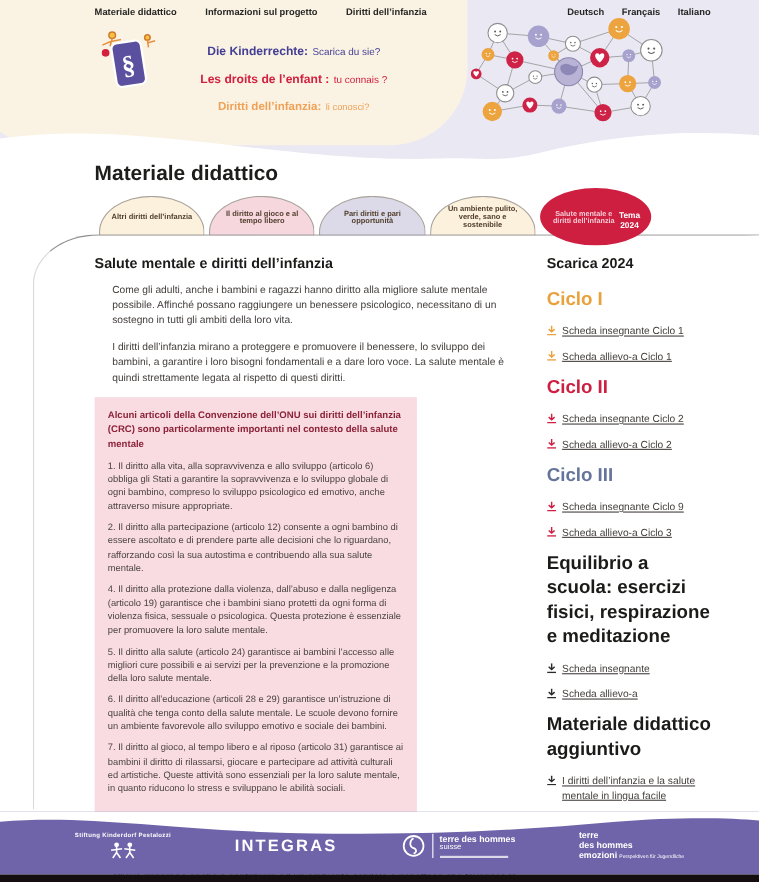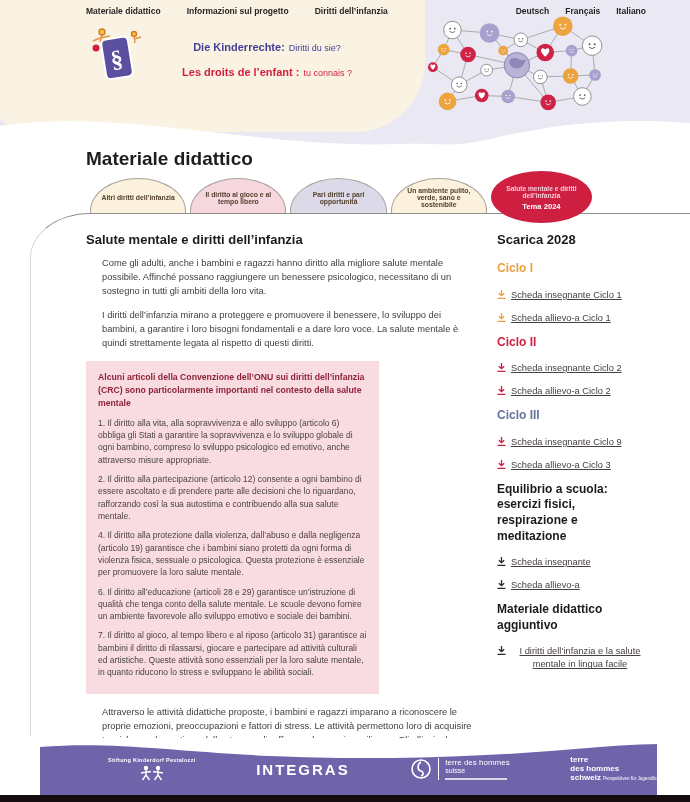--- a/index.html
+++ b/index.html
@@ -25,58 +25,58 @@
   
   .page-title{position:absolute;left:86px;top:148px;margin:0;font-size:19px;font-weight:bold;color:#1d1d1b;}
   .tabs{position:absolute;left:90px;top:176px;width:502px;height:38px;display:flex;gap:4px;align-items:flex-end;}
   .tab{box-sizing:border-box;width:97px;height:36px;border:1px solid #a9a29b;border-bottom:none;
        border-radius:55% 55% 0 0 / 100% 100% 0 0;display:flex;align-items:center;justify-content:center;
        text-align:center;font-size:6.8px;font-weight:bold;color:#53402f;padding:2px 9px 0 9px;cursor:pointer;}
   .tab-0,.tab-3{background:#fbf1dd;}
   .tab-1{background:#f6d7de;}
   .tab-2{background:#dcdae8;}
   .tab-active{width:102px;height:52px;background:#ce1f41;border:none;border-radius:50%;
-              flex-direction:column;margin-bottom:-9px;z-index:3;color:#f7ccd7;font-size:6.6px;}
+              flex-direction:row;margin-bottom:-9px;z-index:3;color:#f7ccd7;font-size:6.6px;}
   .tab-active .tema{color:#ffffff;font-size:7.6px;margin-top:3px;}
 
   
   .content-card{position:absolute;left:30px;top:213px;width:659px;height:522px;
                 border-top:1px solid #8f8f8f;border-left:1px solid #d8d8d8;
                 border-top-left-radius:60px 45px;}
 
   
   .article{position:absolute;left:86px;top:232px;width:389px;color:#44403e;}
   .article h2{margin:0 0 10px 0;font-size:13px;color:#1b1b19;}
   .article p{margin:0 0 10px 16px;font-size:9.3px;line-height:1.5;}
   .highlight-box{box-sizing:border-box;width:293px;background:#f9dbe2;padding:10px 12px 8px 12px;
                  margin:4px 0 12px 0;}
   .highlight-box .box-title{font-size:8.7px;font-weight:bold;color:#8c2338;line-height:1.5;margin-bottom:7px;}
   .highlight-box p{font-size:8.5px;line-height:1.45;color:#4a4442;margin:0 0 7px 0;}
 
   
   .sidebar{position:absolute;left:497px;top:232px;width:152px;}
   .sidebar h2{margin:0 0 14px 0;font-size:13px;color:#1b1b19;}
-  .sidebar h3{margin:0 0 12px 0;font-size:12px;line-height:1.3;}
+  .sidebar h3{margin:0 0 12px 0;font-size:17px;line-height:1.3;}
   .h-c1{color:#e9a13b;} .h-c2{color:#ce1f41;} .h-c3{color:#64749b;} .h-dark{color:#1b1b19;}
-  .dl{display:flex;align-items:flex-start;gap:5px;margin-bottom:10px;cursor:pointer;text-align:center;}
+  .dl{display:flex;align-items:flex-start;gap:5px;margin-bottom:10px;cursor:pointer;}
   .dl svg{flex:0 0 auto;margin-top:1px;}
   .dl span{font-size:9.3px;color:#46413f;text-decoration:underline;line-height:1.4;}
   .sb-section{margin-bottom:8px;}
 
   
-  .footer{position:absolute;left:0;top:738px;width:617px;height:57px;background:#6f63a9;margin-left:40px;}
+  .footer{position:absolute;left:0;top:738px;width:690px;height:57px;background:#6f63a9;}
   .footer-wave{position:absolute;left:0;top:0;width:690px;height:20px;}
   .logos{position:absolute;left:0;top:18px;width:690px;display:flex;justify-content:space-between;
          align-items:center;padding:0 68px;box-sizing:border-box;color:#ffffff;}
   .plogo{display:flex;flex-direction:column;align-items:center;}
   .plogo .pl-name{font-size:5.5px;font-weight:bold;letter-spacing:.3px;margin-bottom:2px;}
   .integras{font-size:15px;font-weight:bold;letter-spacing:2px;}
   .tdh-s{display:flex;align-items:center;gap:6px;}
   .tdh-s .txt{border-left:1px solid #ffffff;padding-left:6px;line-height:1.15;}
-  .tdh-s .r1{font-size:8px;font-weight:normal;}
+  .tdh-s .r1{font-size:8px;font-weight:bold;}
   .tdh-s .r2{font-size:7px;}
   .micro{width:62px;height:2px;background:rgba(255,255,255,.75);margin-top:3px;}
   .tdh-ch{line-height:1.1;}
   .tdh-ch .rl{font-size:8px;font-weight:bold;}
   .tdh-ch .tag{font-size:4.6px;font-weight:normal;margin-left:2px;}
   .bottom-bar{position:absolute;left:0;top:795px;width:690px;height:7px;background:#140e11;}
 </style>
 </head>
 <body>
 
@@ -205,22 +205,23 @@
           <circle cx="44" cy="8" r="2.5" fill="#f8c243" stroke="#d07b2d"></circle>
           <path d="M44,10 L45,17 M44,13 L51,11"></path>
         </g>
         <circle cx="6" cy="22" r="3.5" fill="#d2203e"></circle>
         <g transform="rotate(-9 27 35)">
           <rect x="14" y="12" width="27" height="40" rx="5" fill="#5b50a0" stroke="#ffffff" stroke-width="2"></rect>
           <text x="27" y="41" font-size="24" font-weight="bold" fill="#ffffff" text-anchor="middle" font-family="'Liberation Serif',serif">§</text>
         </g>
       </svg>
       <div class="logo-lines">
-        <div class="ll ll1"><span class="t">Die Kinderrechte:</span><span class="q">Diritti du sie?</span></div>
+        <div class="ll ll1"><span class="t">Die Kinderrechte:</span><span class="q">Scarica du sie?</span></div>
         <div class="ll ll2"><span class="t">Les droits de l’enfant :</span><span class="q">tu connais ?</span></div>
+        <div class="ll ll3"><span class="t">Diritti dell’infanzia:</span><span class="q">li conosci?</span></div>
       </div>
     </div>
 
     <svg class="header-wave" viewBox="0 0 690 40" preserveAspectRatio="none">
       <path d="M0,16 C70,6 140,14 210,22 C290,31 340,36 400,34 C440,33 450,38 490,29 C550,15 610,7 690,13 L690,40 L0,40 Z" fill="#ffffff"></path>
     </svg>
   </div>
 
   <h1 class="page-title">Materiale didattico</h1>
 
@@ -240,30 +241,31 @@
   <div class="article">
     <h2>Salute mentale e diritti dell’infanzia</h2>
     <p>Come gli adulti, anche i bambini e ragazzi hanno diritto alla migliore salute mentale possibile. Affinché possano raggiungere un benessere psicologico, necessitano di un sostegno in tutti gli ambiti della loro vita.</p>
     <p>I diritti dell’infanzia mirano a proteggere e promuovere il benessere, lo sviluppo dei bambini, a garantire i loro bisogni fondamentali e a dare loro voce. La salute mentale è quindi strettamente legata al rispetto di questi diritti.</p>
 
     <div class="highlight-box">
       <div class="box-title">Alcuni articoli della Convenzione dell’ONU sui diritti dell’infanzia (CRC) sono particolarmente importanti nel contesto della salute mentale</div>
       <p>1. Il diritto alla vita, alla sopravvivenza e allo sviluppo (articolo 6) obbliga gli Stati a garantire la sopravvivenza e lo sviluppo globale di ogni bambino, compreso lo sviluppo psicologico ed emotivo, anche attraverso misure appropriate.</p>
       <p>2. Il diritto alla partecipazione (articolo 12) consente a ogni bambino di essere ascoltato e di prendere parte alle decisioni che lo riguardano, rafforzando così la sua autostima e contribuendo alla sua salute mentale.</p>
       <p>4. Il diritto alla protezione dalla violenza, dall’abuso e dalla negligenza (articolo 19) garantisce che i bambini siano protetti da ogni forma di violenza fisica, sessuale o psicologica. Questa protezione è essenziale per promuovere la loro salute mentale.</p>
+      <p>5. Il diritto alla salute (articolo 24) garantisce ai bambini l’accesso alle migliori cure possibili e ai servizi per la prevenzione e la promozione della loro salute mentale.</p>
       <p>6. Il diritto all’educazione (articoli 28 e 29) garantisce un’istruzione di qualità che tenga conto della salute mentale. Le scuole devono fornire un ambiente favorevole allo sviluppo emotivo e sociale dei bambini.</p>
       <p>7. Il diritto al gioco, al tempo libero e al riposo (articolo 31) garantisce ai bambini il diritto di rilassarsi, giocare e partecipare ad attività culturali ed artistiche. Queste attività sono essenziali per la loro salute mentale, in quanto riducono lo stress e sviluppano le abilità sociali.</p>
     </div>
 
     <p>Attraverso le attività didattiche proposte, i bambini e ragazzi imparano a riconoscere le proprie emozioni, preoccupazioni e fattori di stress. Le attività permettono loro di acquisire tecniche per la gestione dello stress e di rafforzare la propria resilienza. Gli allievi e le allieve imparano anche a contribuire ad un ambiente solidale e rispettoso che favorisca la salute mentale di tutte e tutti.</p>
 
   </div>
 
   <aside class="sidebar">
-    <h2>Scarica 2028</h2>
+    <h2>Scarica 2024</h2>
 
     <div class="sb-section">
       <h3 class="h-c1">Ciclo I</h3>
       <a class="dl">
         <svg width="9" height="9" viewBox="0 0 9 9">
             <g stroke="#e9a13b" stroke-width="1.3" fill="none">
               <path d="M4.5,0 V5.2 M1.8,3.2 L4.5,5.6 L7.2,3.2 M0.5,8.3 H8.5"></path>
             </g>
           </svg>
         <span>Scheda insegnante Ciclo 1</span>
@@ -377,19 +379,19 @@
         </svg>
         <div class="txt">
           <div class="r1">terre des hommes</div>
           <div class="r2">suisse</div>
           <div class="micro"></div>
         </div>
       </div>
       <div class="tdh-ch">
         <div class="rl">terre</div>
         <div class="rl">des hommes</div>
-        <div class="rl"><span>schweiz</span><span class="tag">Perspektiven für Jugendliche</span></div>
+        <div class="rl"><span>emozioni</span><span class="tag">Perspektiven für Jugendliche</span></div>
       </div>
     </div>
   </div>
   <div class="bottom-bar"></div>
 
 </div>
 
 </body></html>

